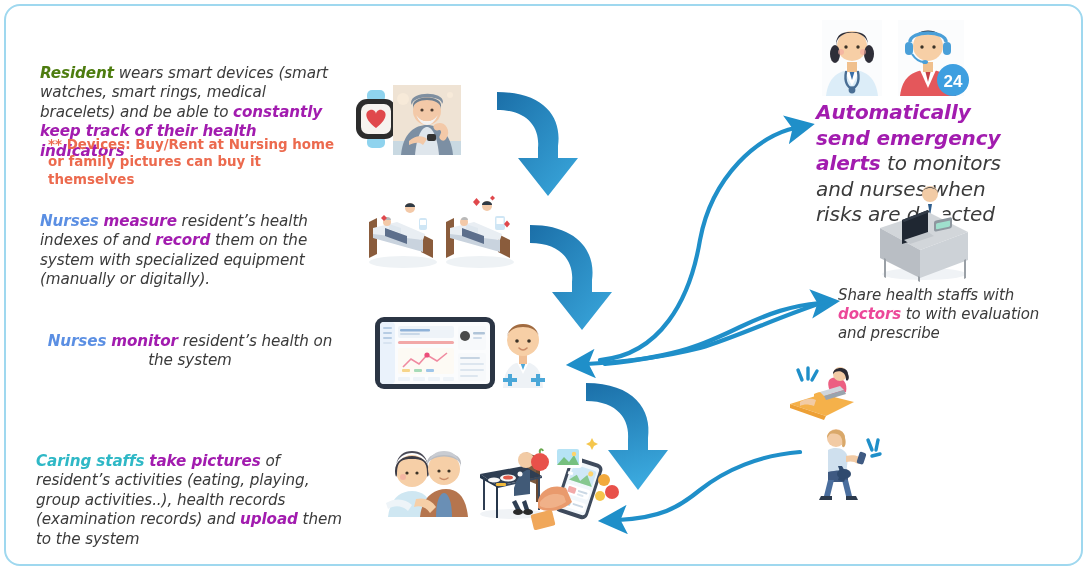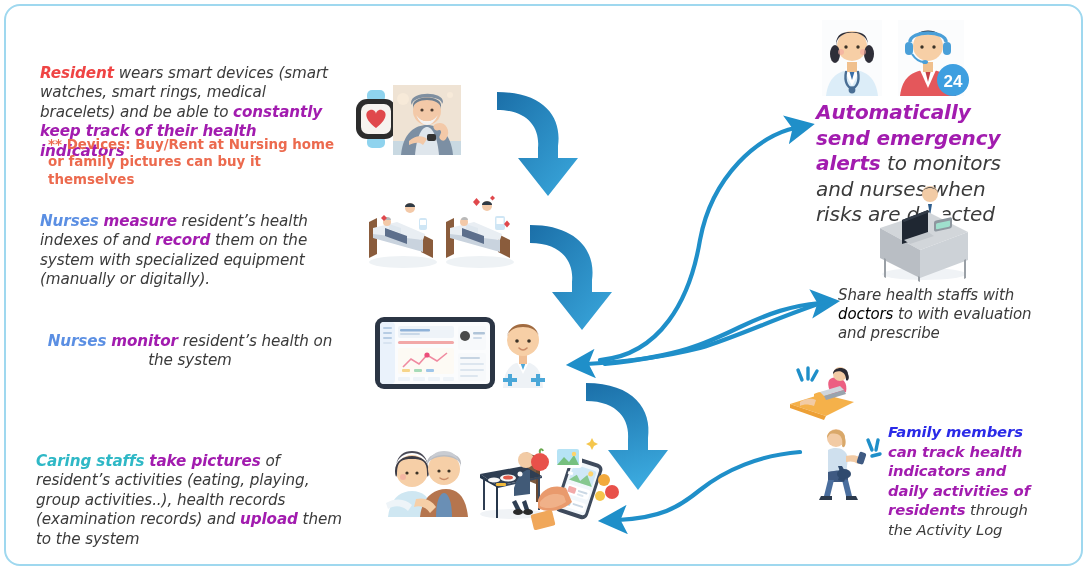--- a/index.html
+++ b/index.html
@@ -27,24 +27,24 @@
     pointer-events:none;
   }
   .txtblock{
     position:absolute;
     font-style:italic;
     color:#3b3b3b;
     line-height:1.28;
     letter-spacing:-0.1px;
   }
   .b{font-weight:bold;font-style:italic;color:#a21caf;}
-  .resident{color:#ef4444;font-weight:bold;font-style:italic;}
+  .resident{color:#4d7c0f;font-weight:bold;font-style:italic;}
   .nurses{color:#5b8fe3;font-weight:bold;font-style:italic;margin-top:32px;}
   .caring{color:#2fb8c6;font-weight:bold;font-style:italic;}
-  .doctors{color:#000000;font-weight:normal;font-style:italic;}
+  .doctors{color:#ec4899;font-weight:bold;font-style:italic;}
   .family{color:#2a2ae8;font-weight:bold;font-style:italic;}
   .note{
     position:absolute;
     color:#ec6a4e;
     font-style:normal;
     font-weight:600;
     line-height:1.3;
   }
   .artbox{position:absolute;}
   svg{display:block;overflow:visible;}
@@ -153,23 +153,20 @@
   </div>
 
   <div class="txtblock" style="left:816px;top:100px;width:196px;font-size:20px;">
     <span class="b">Automatically send emergency alerts</span><span> to monitors and nurses when risks are detected</span>
   </div>
 
   <div class="txtblock" style="left:838px;top:286px;width:208px;font-size:15px;">
     <span>Share health staffs with </span><span class="doctors">doctors</span><span> to with evaluation and prescribe</span>
   </div>
 
-  <div class="txtblock" style="left:888px;top:422px;width:160px;font-size:14.8px;line-height:1.32;">
-    <span class="family">Family members</span><span class="b"> can track health indicators and daily activities of residents</span><span> through the Activity Log</span>
-  </div>
 
   <div class="artbox" style="left:349px;top:88px;">
     <svg width="54" height="62" viewBox="0 0 54 62">
       <rect x="18" y="2" width="18" height="12" rx="5" fill="#8fd3ee"></rect>
       <rect x="18" y="48" width="18" height="12" rx="5" fill="#8fd3ee"></rect>
       <rect x="7" y="11" width="40" height="40" rx="11" fill="#2c2c2c"></rect>
       <rect x="12" y="16" width="30" height="30" rx="7" fill="#f6f3ef"></rect>
       <path d="M27 40 C 16 32, 15 24, 21 22 C 24.5 21, 27 24, 27 26 C 27 24, 29.5 21, 33 22 C 39 24, 38 32, 27 40 Z" fill="#e0484c"></path>
       <rect x="46" y="21" width="4" height="9" rx="2" fill="#2c2c2c"></rect>
     </svg>

